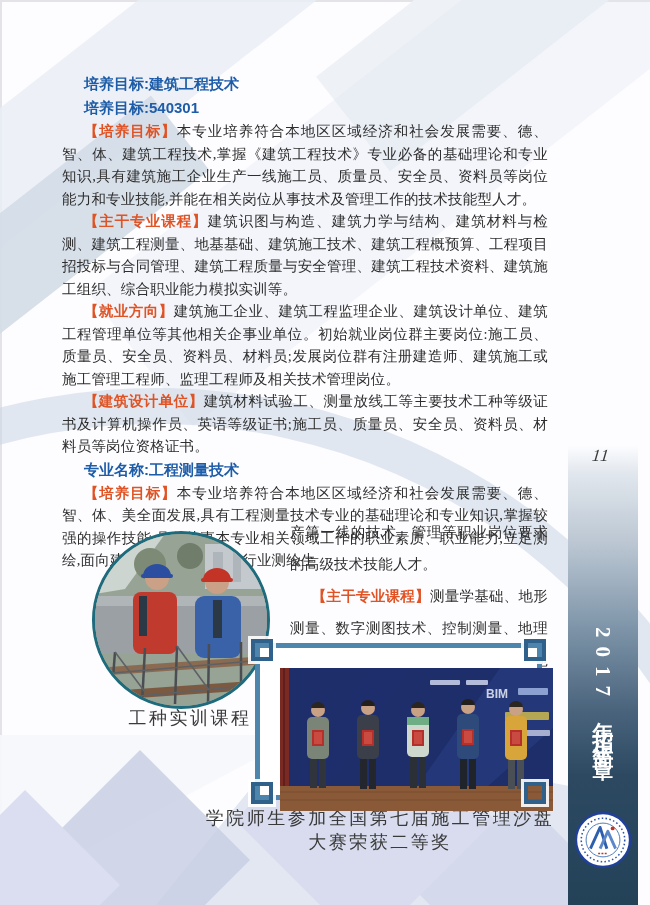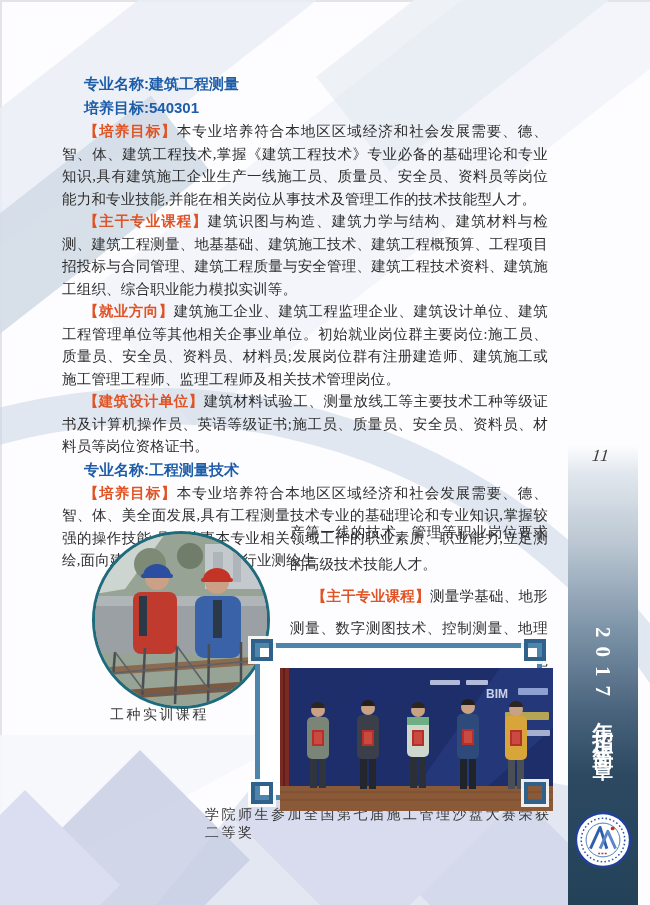--- a/index.html
+++ b/index.html
@@ -36,21 +36,21 @@
   .col p{margin:0;font-size:14.5px;line-height:22.5px;color:var(--body);
      text-align:justify;text-indent:1.5em;letter-spacing:.2px;}
   .lbl{color:var(--orange);font-weight:700;font-family:"Liberation Sans","DejaVu Sans",sans-serif;}
   
   .rightcol{position:absolute;left:290px;top:516px;width:258px;z-index:2;}
   .rightcol p{margin:0;font-size:14.5px;line-height:32px;color:var(--body);text-align:justify;letter-spacing:.2px;}
   .rightcol p.ind{text-indent:1.5em;}
   
   .circlephoto{position:absolute;left:92px;top:531px;width:172px;height:172px;border-radius:50%;
      border:3px solid var(--circleborder);overflow:hidden;z-index:2;background:#9aa89a;}
-  .cap{position:absolute;z-index:2;font-size:14px;letter-spacing:2.5px;color:var(--caption);}
+  .cap{position:absolute;z-index:2;font-size:18px;letter-spacing:2.5px;color:var(--caption);text-align:center;}
   .cap1{left:110px;top:706px;width:160px;}
   .cap2{left:205px;top:806px;width:350px;}
   .rectphoto{position:absolute;left:255px;top:643px;width:287px;height:157px;z-index:3;
      border:5px solid var(--frameblue);background:#fff;padding:20px;box-sizing:border-box;}
   .corner{position:absolute;width:14px;height:14px;border:4px solid #2f618a;
      box-shadow:0 0 0 3px rgba(255,255,255,.9);background:transparent;}
   .c-tl{left:-9px;top:-9px;} .c-tr{right:-9px;top:-9px;}
   .c-bl{left:-9px;bottom:-9px;} .c-br{right:-9px;bottom:-9px;}
   
   .pagenum{position:absolute;left:592px;top:446px;z-index:3;font-style:italic;
@@ -76,21 +76,21 @@
   <div class="bgshape facets">
     <div class="facet f1"></div>
     <div class="facet f4"></div>
     <div class="facet f2"></div>
     <div class="facet f3"></div>
     <div class="facet f5"></div>
     <div class="facet f6"></div>
   </div>
 
   <div class="col">
-    <div class="h">专业名称:建筑工程测量</div>
+    <div class="h">培养目标:建筑工程技术</div>
     <div class="h">培养目标:540301</div>
     <p><span class="lbl">【培养目标】</span><span>本专业培养符合本地区区域经济和社会发展需要、德、智、体、建筑工程技术,掌握《建筑工程技术》专业必备的基础理论和专业知识,具有建筑施工企业生产一线施工员、质量员、安全员、资料员等岗位能力和专业技能,并能在相关岗位从事技术及管理工作的技术技能型人才。</span></p>
     <p><span class="lbl">【主干专业课程】</span><span>建筑识图与构造、建筑力学与结构、建筑材料与检测、建筑工程测量、地基基础、建筑施工技术、建筑工程概预算、工程项目招投标与合同管理、建筑工程质量与安全管理、建筑工程技术资料、建筑施工组织、综合职业能力模拟实训等。</span></p>
     <p><span class="lbl">【就业方向】</span><span>建筑施工企业、建筑工程监理企业、建筑设计单位、建筑工程管理单位等其他相关企事业单位。初始就业岗位群主要岗位:施工员、质量员、安全员、资料员、材料员;发展岗位群有注册建造师、建筑施工或施工管理工程师、监理工程师及相关技术管理岗位。</span></p>
     <p><span class="lbl">【建筑设计单位】</span><span>建筑材料试验工、测量放线工等主要技术工种等级证书及计算机操作员、英语等级证书;施工员、质量员、安全员、资料员、材料员等岗位资格证书。</span></p>
     <div class="h">专业名称:工程测量技术</div>
     <p><span class="lbl">【培养目标】</span><span>本专业培养符合本地区区域经济和社会发展需要、德、智、体、美全面发展,具有工程测量技术专业的基础理论和专业知识,掌握较强的操作技能,具备从事本专业相关领域工作的职业素质、职业能力,立足测绘,面向建筑及其它工程建设行业测绘生</span></p>
   </div>
 
   <div class="rightcol">

